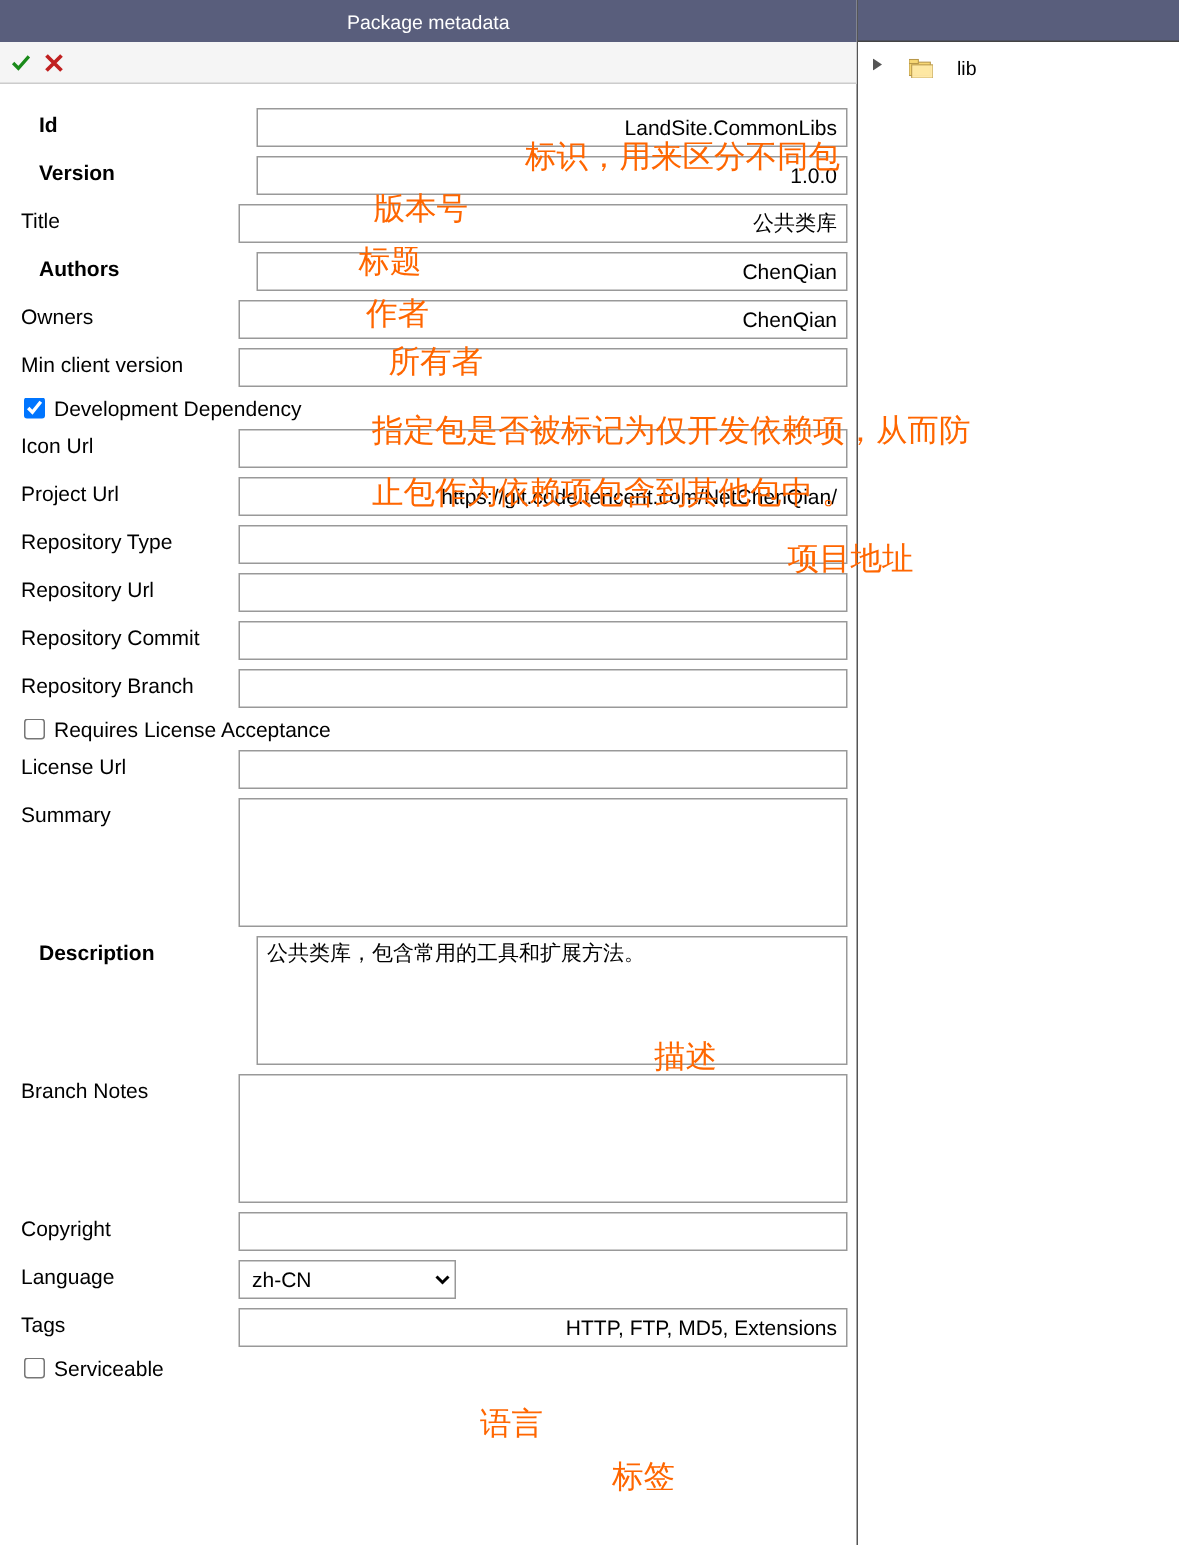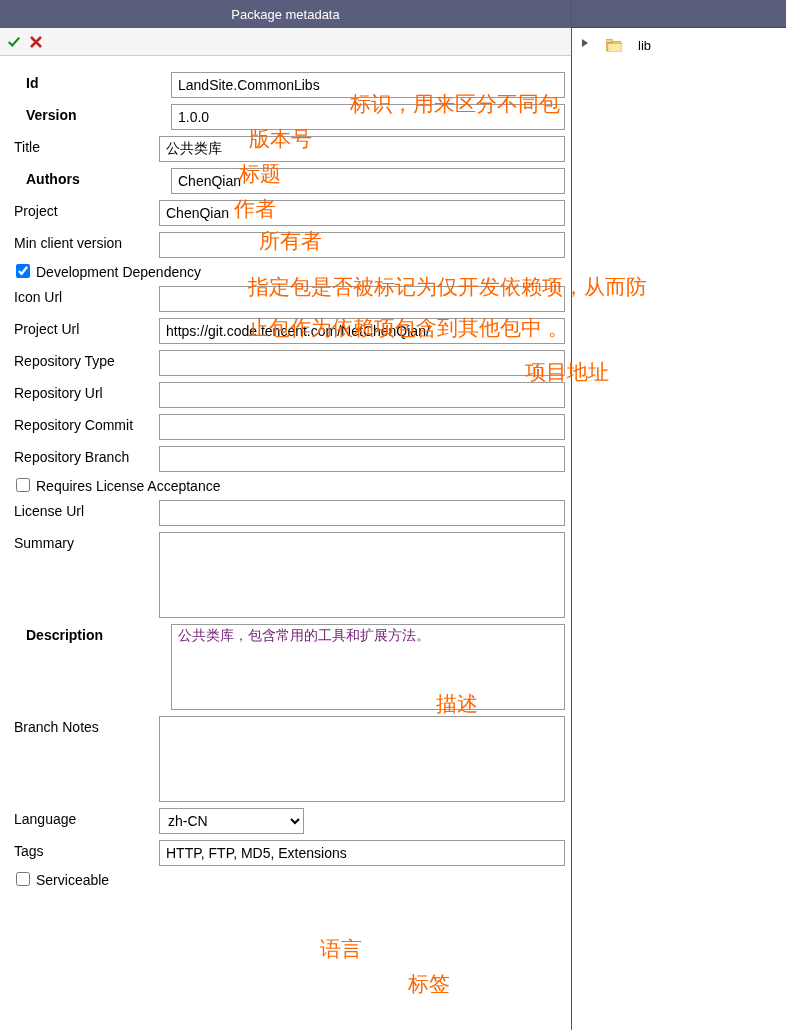--- a/index.html
+++ b/index.html
@@ -30,32 +30,32 @@
 .form-area::-webkit-scrollbar { width: 16px; }
 .form-area::-webkit-scrollbar-track { background: #e8e8e8; }
 .form-area::-webkit-scrollbar-thumb { background: #b0b0b0; }
 
 .form-row { display: flex; align-items: flex-start; margin-bottom: 6px; min-height: 26px; }
 .form-row.tall { min-height: auto; }
 .form-label { width: 145px; flex-shrink: 0; font-size: 14px; padding-top: 3px; color: #000; }
 .form-label.bold { font-weight: 700; margin-left: 12px; }
 .form-input {
   flex: 1; height: 26px; border: 1px solid #999; padding: 2px 6px; font-size: 14px;
-  background: #fff; color: #000; font-family: inherit;
+  background: #fff; color: #000; font-family: inherit; text-align: right;
 }
 .form-textarea {
   flex: 1; border: 1px solid #999; padding: 2px 6px; font-size: 14px; background: #fff;
-  color: #701a75; font-family: inherit; resize: none;
+  color: #000000; font-family: inherit; resize: none;
 }
 .form-select {
   flex: 1; max-width: 145px; height: 26px; border: 1px solid #999; padding: 2px 4px;
   font-size: 14px; background: #fff; font-family: inherit;
 }
 
-.checkbox-row { display: flex; align-items: flex-start; gap: 6px; margin: 4px 0 6px 0; padding-left: 2px; }
+.checkbox-row { display: flex; align-items: center; gap: 6px; margin: 4px 0 6px 0; padding-left: 2px; }
 .checkbox-row input[type="checkbox"] { width: 14px; height: 14px; cursor: pointer; }
 .checkbox-row label { font-size: 14px; color: #000; }
 
 .tree-area { flex: 1; padding: 8px; font-size: 13px; }
 .tree-node { display: flex; align-items: flex-start; gap: 16px; padding: 2px 0; }
 .tree-toggle { width: 10px; height: 10px; display: flex; align-items: center; justify-content: center; cursor: pointer; }
 .folder-icon { width: 16px; height: 14px; }
 .tree-label { font-size: 13px; color: #000; }
 
 .annotation {
@@ -102,21 +102,21 @@
         <div class="form-label">Title</div>
         <input class="form-input" value="公共类库" style="">
       </div>
 
       <div class="form-row">
         <div class="form-label bold">Authors</div>
         <input class="form-input" value="ChenQian" style="">
       </div>
 
       <div class="form-row">
-        <div class="form-label">Project</div>
+        <div class="form-label">Owners</div>
         <input class="form-input" value="ChenQian" style="">
       </div>
 
       <div class="form-row">
         <div class="form-label">Min client version</div>
         <input class="form-input" value="" style="">
       </div>
 
       <div class="checkbox-row">
         <input type="checkbox" checked="" style="">
@@ -171,20 +171,24 @@
       <div class="form-row tall">
         <div class="form-label bold">Description</div>
         <textarea class="form-textarea" rows="5" style="">公共类库，包含常用的工具和扩展方法。</textarea>
       </div>
 
       <div class="form-row tall">
         <div class="form-label">Branch Notes</div>
         <textarea class="form-textarea" rows="5" style=""></textarea>
       </div>
 
+      <div class="form-row">
+        <div class="form-label">Copyright</div>
+        <input class="form-input" value="" style="">
+      </div>
 
       <div class="form-row">
         <div class="form-label">Language</div>
         <select class="form-select">
           <option>zh-CN</option>
         </select>
       </div>
 
       <div class="form-row">
         <div class="form-label">Tags</div>
@@ -217,20 +221,20 @@
         </span>
         <span class="tree-label">lib</span>
       </div>
     </div>
   </div>
 </div>
 
 <div class="annotation" style="left:350px; top:90px;">标识，用来区分不同包</div>
 <div class="annotation" style="left:249px; top:125px;">版本号</div>
 <div class="annotation" style="left:239px; top:160px;">标题</div>
-<div class="annotation" style="left:234px; top:195px;">作者</div>
+<div class="annotation" style="left:244px; top:195px;">作者</div>
 <div class="annotation" style="left:259px; top:227px;">所有者</div>
 <div class="annotation" style="left:248px; top:273px;">指定包是否被标记为仅开发依赖项，从而防</div>
 <div class="annotation" style="left:248px; top:314px;">止包作为依赖项包含到其他包中 。</div>
 <div class="annotation" style="left:525px; top:358px;">项目地址</div>
 <div class="annotation" style="left:436px; top:690px;">描述</div>
 <div class="annotation" style="left:320px; top:935px;">语言</div>
 <div class="annotation" style="left:408px; top:970px;">标签</div>
 
 </body></html>

